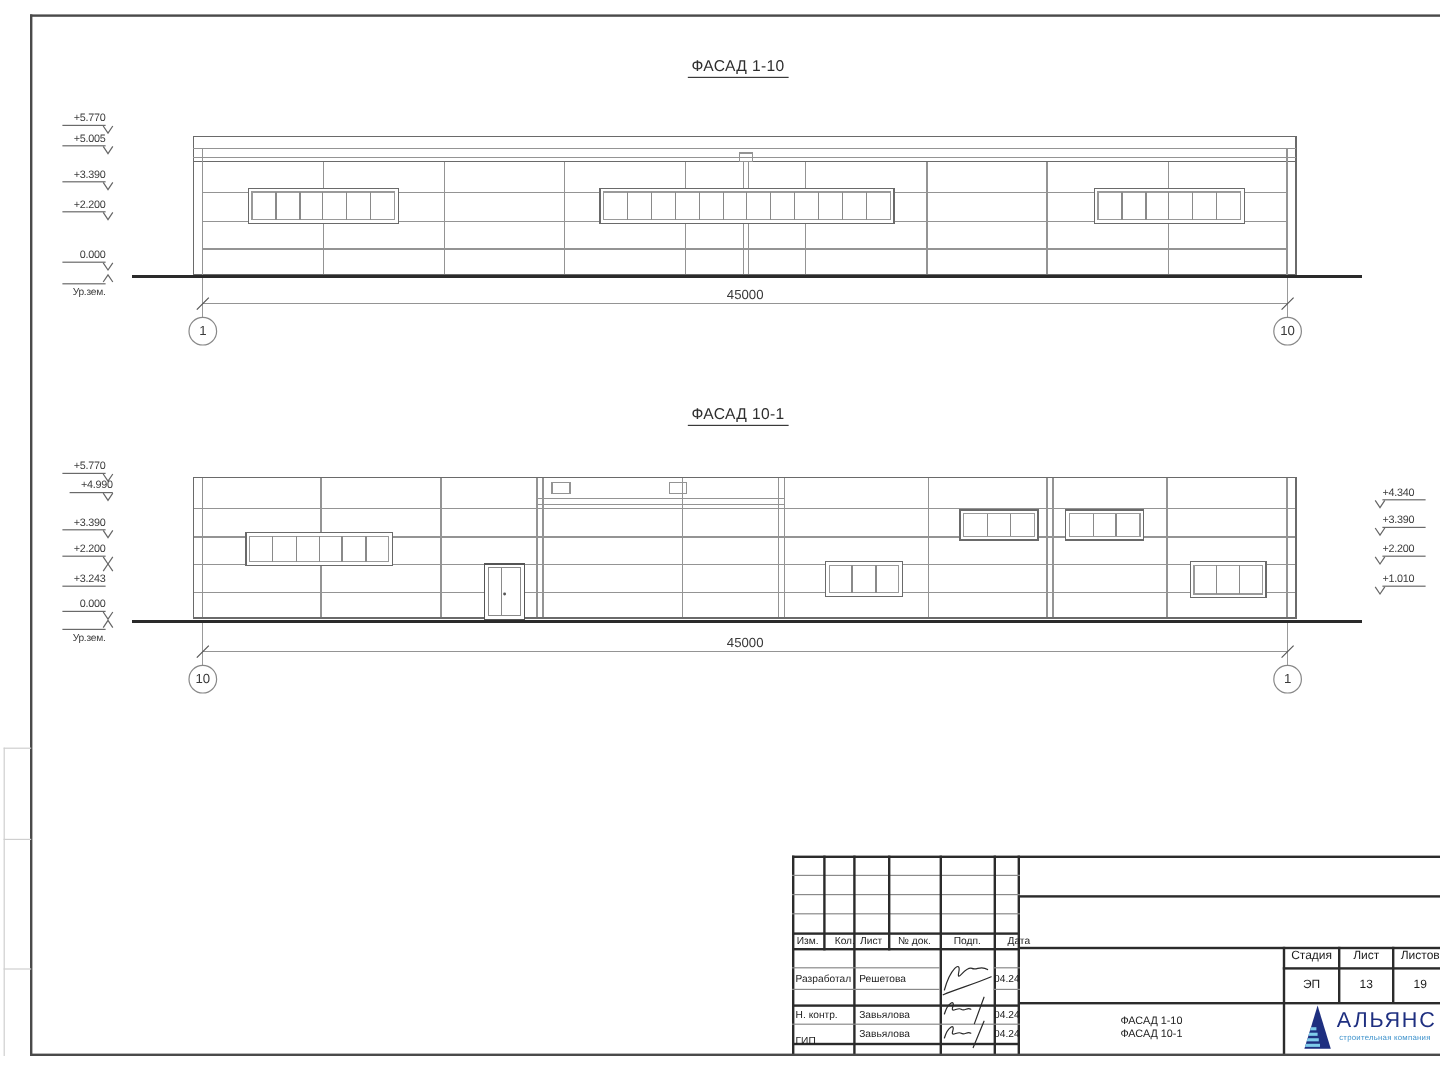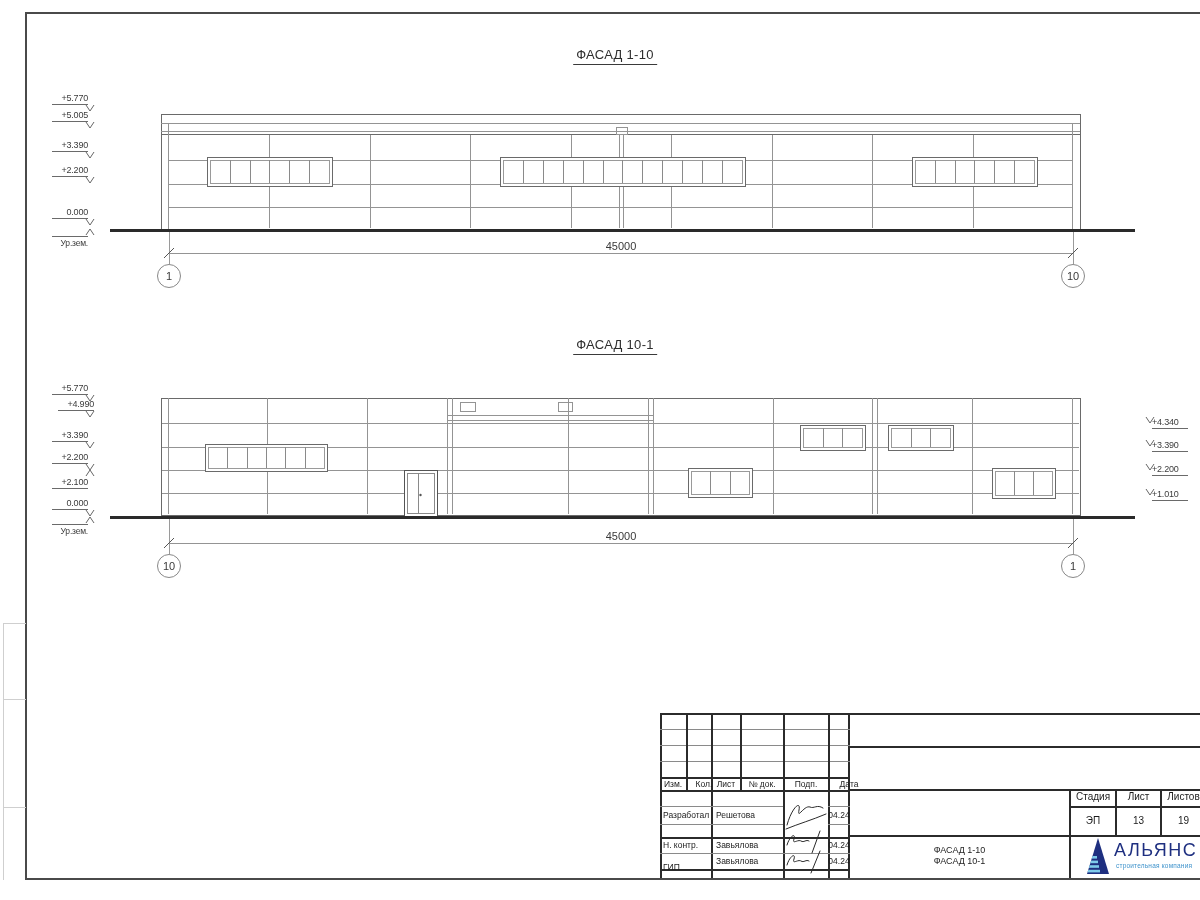--- a/index.html
+++ b/index.html
@@ -4,21 +4,21 @@
 <style>
   html,body{margin:0;padding:0;}
   body{width:1200px;height:900px;position:relative;overflow:hidden;background:#fff;
        font-family:"Liberation Sans",sans-serif;color:#333;}
   .abs{position:absolute;}
   .ln{position:absolute;background:#2b2b2b;}
   .lng{position:absolute;background:#cfcfcf;}
   .elev{position:absolute;width:36px;font-size:9px;line-height:10px;text-align:right;color:#3c3c3c;
         border-bottom:1px solid #6a6a6a;padding-bottom:1px;letter-spacing:-0.2px;white-space:nowrap;}
   .elev.gr{border-bottom:0;border-top:1px solid #6a6a6a;padding-bottom:0;padding-top:1px;font-size:8.5px;}
-  .elev.rt{text-align:left;margin-top:12px;}
+  .elev.rt{text-align:left;}
   .ftitle{position:absolute;transform:translateX(-50%);font-size:13px;line-height:14px;color:#2e2e2e;
           border-bottom:1px solid #3a3a3a;padding:0 3px 2px 3px;letter-spacing:0.3px;white-space:nowrap;}
   .dim{position:absolute;width:60px;text-align:center;font-size:11px;line-height:11px;color:#3a3a3a;}
   .bub{position:absolute;width:23px;height:23px;line-height:23px;text-align:center;font-size:11px;color:#3a3a3a;}
   .tb{position:absolute;left:660px;top:713px;width:541px;height:167px;}
   .tb .t{position:absolute;font-size:8.5px;line-height:10px;color:#1c1c1c;white-space:nowrap;}
   .tb .c{text-align:center;}
   .tb .st{font-size:10px;}
   .tb .sv{font-size:10px;line-height:11px;}
   .tb .dt{font-size:9px;line-height:11px;}
@@ -220,21 +220,21 @@
 <div class="elev" style="left:52px;top:110px">+5.005</div>
 <div class="elev" style="left:52px;top:140px">+3.390</div>
 <div class="elev" style="left:52px;top:165px">+2.200</div>
 <div class="elev" style="left:52px;top:207px">0.000</div>
 <div class="elev gr" style="left:52px;top:236px">Ур.зем.</div>
 
 <div class="elev" style="left:52px;top:383px">+5.770</div>
 <div class="elev" style="left:58px;top:399px">+4.990</div>
 <div class="elev" style="left:52px;top:430px">+3.390</div>
 <div class="elev" style="left:52px;top:452px">+2.200</div>
-<div class="elev" style="left:52px;top:477px">+2.100</div>
+<div class="elev" style="left:52px;top:477px">+3.243</div>
 <div class="elev" style="left:52px;top:498px">0.000</div>
 <div class="elev gr" style="left:52px;top:524px">Ур.зем.</div>
 
 <div class="elev rt" style="left:1152px;top:405px">+4.340</div>
 <div class="elev rt" style="left:1152px;top:428px">+3.390</div>
 <div class="elev rt" style="left:1152px;top:452px">+2.200</div>
 <div class="elev rt" style="left:1152px;top:477px">+1.010</div>
 
 <div class="tb">
 

